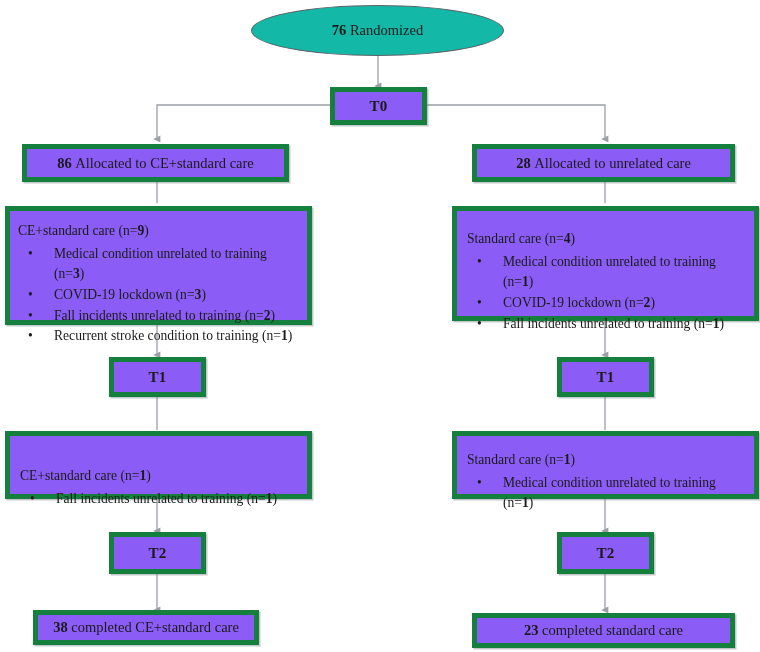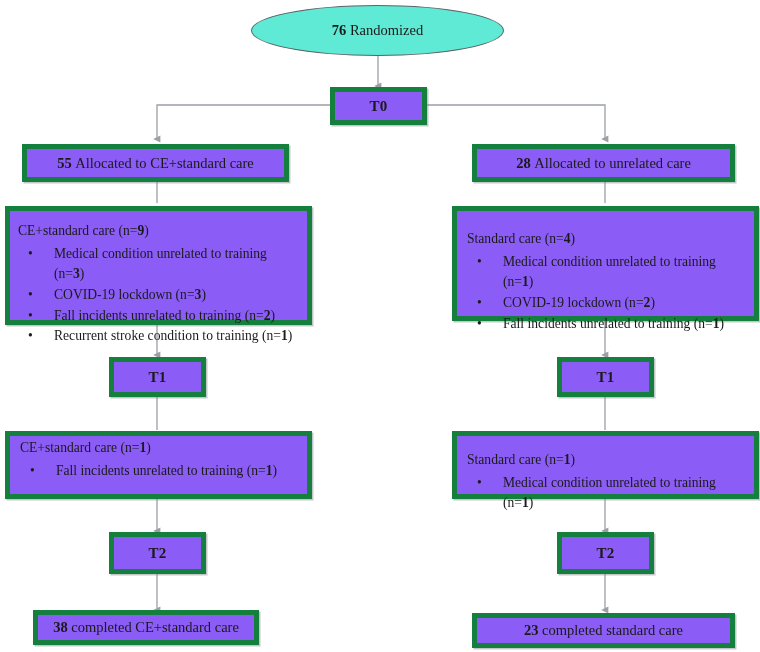--- a/index.html
+++ b/index.html
@@ -48,21 +48,21 @@
     font-size: 14.5px;
   }
   .node.detail {
     padding: 10px 8px 8px 10px;
     font-size: 13.6px;
     line-height: 1.52;
   }
   .ellipse {
     position: absolute;
     box-sizing: border-box;
-    background: #5eead4;
+    background: #14b8a6;
     border: 1px solid #5d6368;
     border-radius: 50%;
     display: flex;
     align-items: center;
     justify-content: center;
     font-size: 14.5px;
   }
   .b { font-weight: bold; }
   ul.reasons {
     list-style: none;
@@ -114,21 +114,21 @@
       <span class="b">76</span><span>&nbsp;</span><span>Randomized</span>
     </span>
   </div>
 
   <div class="node center stage" style="left:330px; top:87px; width:97px; height:38px;">
     <span>T0</span>
   </div>
 
   <div class="node center headline" style="left:22px; top:144px; width:267px; height:38px;">
     <span>
-      <span class="b">55</span><span>&nbsp;</span><span>Allocated to CE+standard care</span>
+      <span class="b">86</span><span>&nbsp;</span><span>Allocated to CE+standard care</span>
     </span>
   </div>
 
   <div class="node center headline" style="left:472px; top:144px; width:263px; height:38px;">
     <span>
       <span class="b">28</span><span>&nbsp;</span><span>Allocated to unrelated care</span>
     </span>
   </div>
 
   <div class="node detail" style="left:5px; top:206px; width:307px; height:119px;padding-left:8px;">
@@ -169,21 +169,21 @@
   </div>
 
   <div class="node center stage" style="left:109px; top:357px; width:97px; height:40px;">
     <span>T1</span>
   </div>
 
   <div class="node center stage" style="left:557px; top:357px; width:97px; height:40px;">
     <span>T1</span>
   </div>
 
-  <div class="node detail" style="left:5px; top:431px; width:307px; height:68px; padding-top:2px;">
+  <div class="node detail" style="left:5px; top:431px; width:307px; height:68px; padding-top:30px;">
     <p class="lead">
       <span>CE+standard care (n=</span><span class="b">1</span><span>)</span>
     </p>
     <ul class="reasons">
       <li>
         <span class="bullet">•</span><span>Fall incidents unrelated to training (n=</span><span class="b">1</span><span>)</span>
       </li>
     </ul>
   </div>
 

